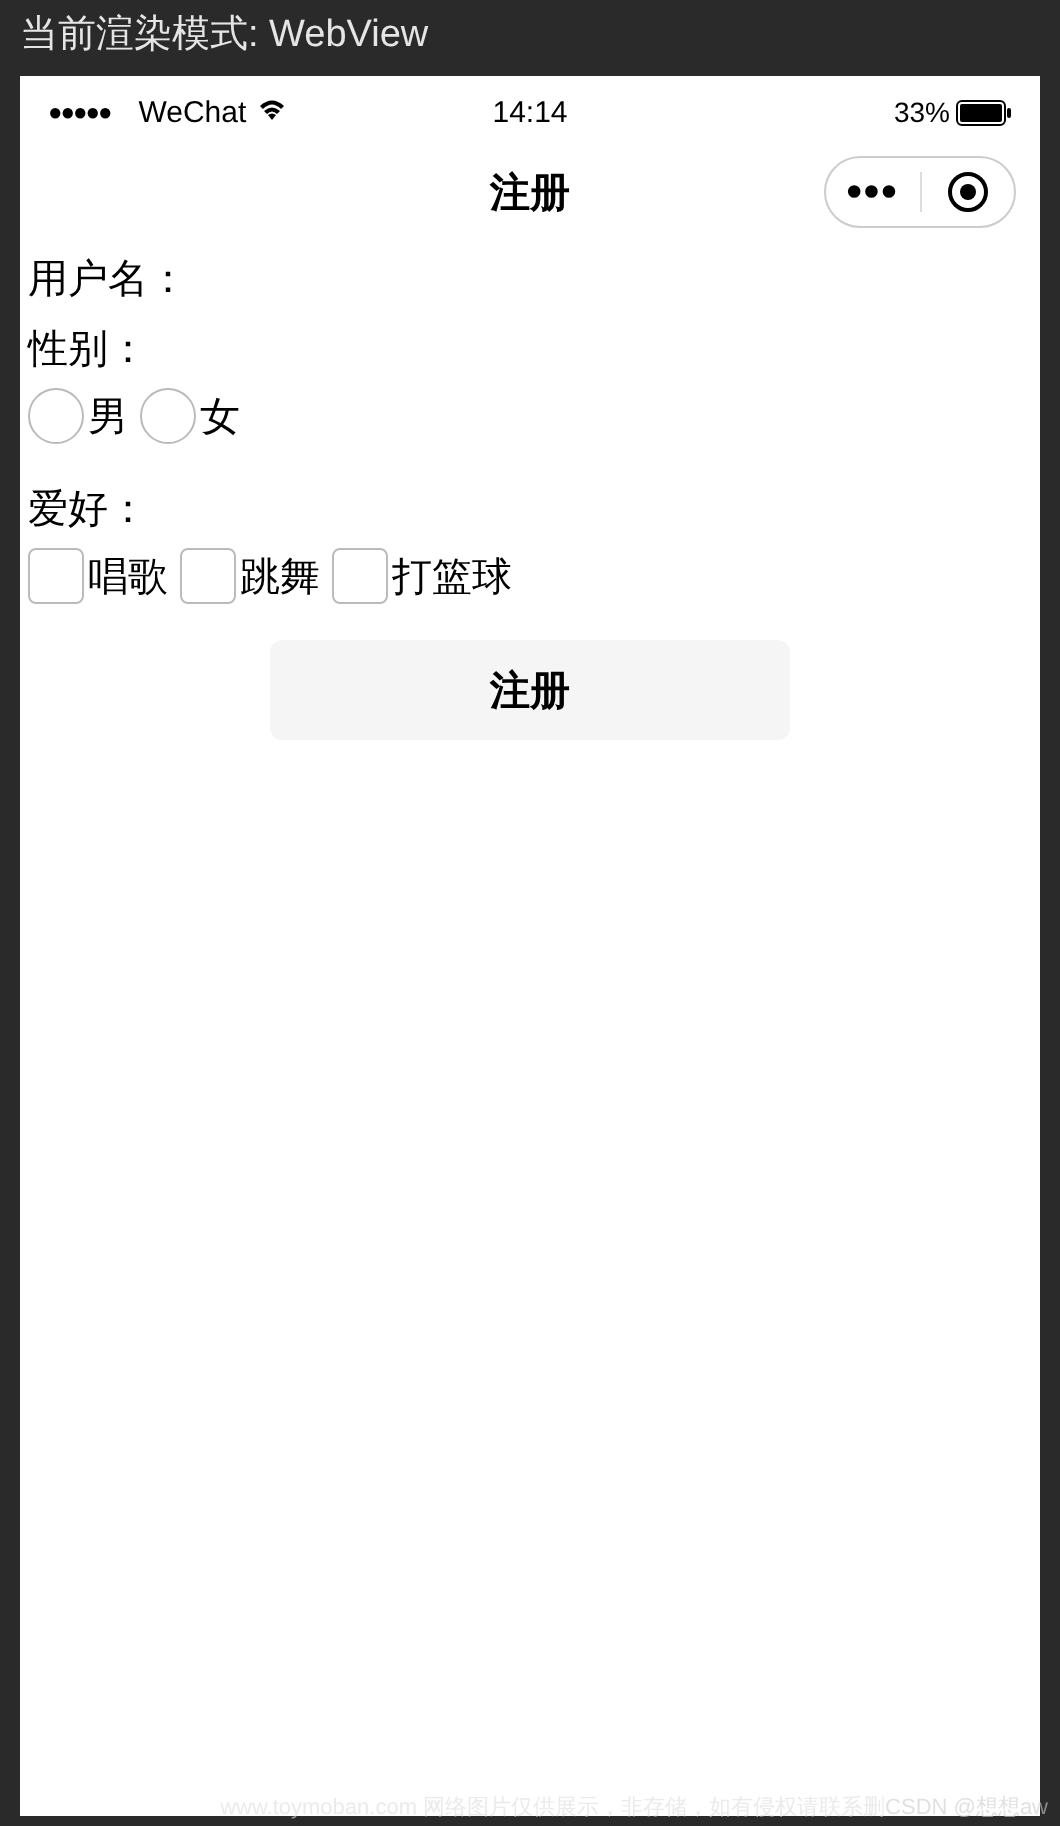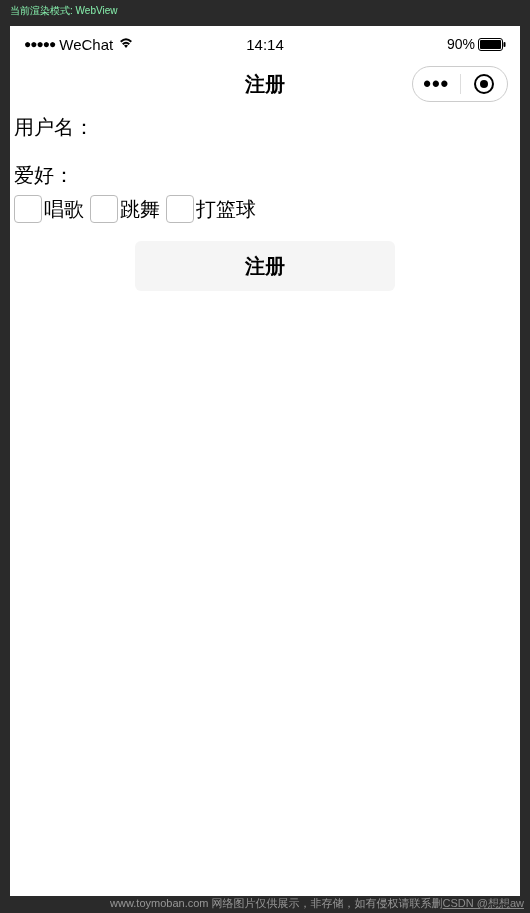--- a/index.html
+++ b/index.html
@@ -8,22 +8,22 @@
       box-sizing: border-box;
     }
     body {
       width: 530px;
       height: 913px;
       background: #2a2a2a;
       font-family: -apple-system, BlinkMacSystemFont, "Segoe UI", sans-serif;
       position: relative;
     }
     .render-mode-bar {
-      color: #86efac;
-      font-size: 10px;
+      color: #e5e5e5;
+      font-size: 19px;
       padding: 4px 10px;
       background: #2a2a2a;
     }
     .phone-frame {
       background: #fff;
       margin: 4px 10px 10px 10px;
       height: 870px;
       position: relative;
       overflow: hidden;
     }
@@ -38,21 +38,21 @@
       display: flex;
       align-items: center;
       gap: 4px;
     }
     .signal-dots {
       font-size: 12px;
       letter-spacing: -1px;
     }
     .carrier {
       font-size: 15px;
-      margin-left: 0;
+      margin-left: 10px;
     }
     .wifi-icon {
       font-size: 14px;
       margin-left: 1px;
     }
     .status-time {
       font-size: 15px;
       font-weight: 500;
       position: absolute;
       left: 50%;
@@ -186,21 +186,20 @@
       right: 0;
       color: #ddd;
       font-size: 11px;
       padding: 2px 6px;
       display: flex;
       justify-content: flex-end;
       opacity: 0.6;
     }
     .watermark-right {
       color: #ccc;
-      text-decoration: underline;
     }
   </style>
 </head>
 <body>
 
 <div class="render-mode-bar">当前渲染模式: WebView</div>
 
 <div class="phone-frame">
 
   <div class="status-bar">
@@ -208,21 +207,21 @@
       <span class="signal-dots">●●●●●</span>
       <span class="carrier">WeChat</span>
       <span class="wifi-icon">
         <svg width="16" height="12" viewBox="0 0 16 12">
             <path d="M8 11 L6 8.5 Q8 7 10 8.5 Z M4 6.5 Q8 3 12 6.5 L10.5 8 Q8 5.5 5.5 8 Z M2 4 Q8 -1.5 14 4 L12.5 5.5 Q8 1 3.5 5.5 Z" fill="#000"></path>
           </svg>
       </span>
     </div>
     <div class="status-time">14:14</div>
     <div class="status-right">
-      <span class="battery-pct">90%</span>
+      <span class="battery-pct">33%</span>
       <span class="battery-icon">
         <svg width="28" height="13" viewBox="0 0 28 13">
             <rect x="0.5" y="0.5" width="24" height="12" rx="2.5" fill="none" stroke="#000" stroke-width="1"></rect>
             <rect x="2" y="2" width="21" height="9" rx="1" fill="#000"></rect>
             <rect x="25.5" y="4" width="2" height="5" rx="1" fill="#000"></rect>
           </svg>
       </span>
     </div>
   </div>
 
@@ -241,20 +240,29 @@
     </div>
   </div>
 
   <div class="content">
 
     <div class="field">
       <div class="field-label">用户名：</div>
     </div>
 
 
+    <div class="field">
+      <div class="field-label">性别：</div>
+      <div class="radio-row">
+        <span class="radio"></span>
+        <span class="option-label">男</span>
+        <span class="radio"></span>
+        <span class="option-label">女</span>
+      </div>
+    </div>
 
     <div class="hobbies-section">
       <div class="field-label">爱好：</div>
       <div class="checkbox-row">
         <span class="checkbox"></span>
         <span class="option-label">唱歌</span>
         <span class="checkbox"></span>
         <span class="option-label">跳舞</span>
         <span class="checkbox"></span>
         <span class="option-label">打篮球</span>

